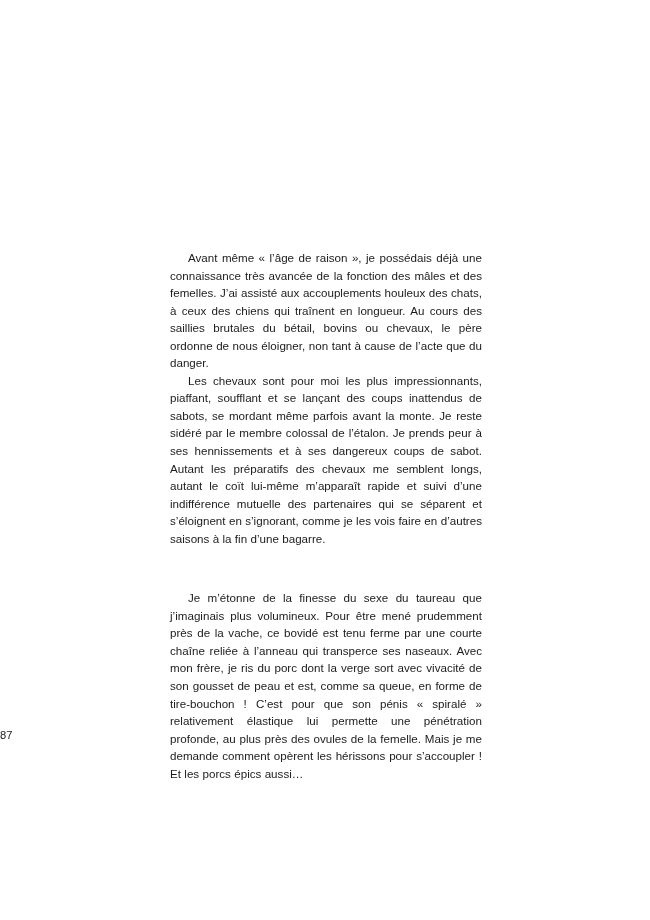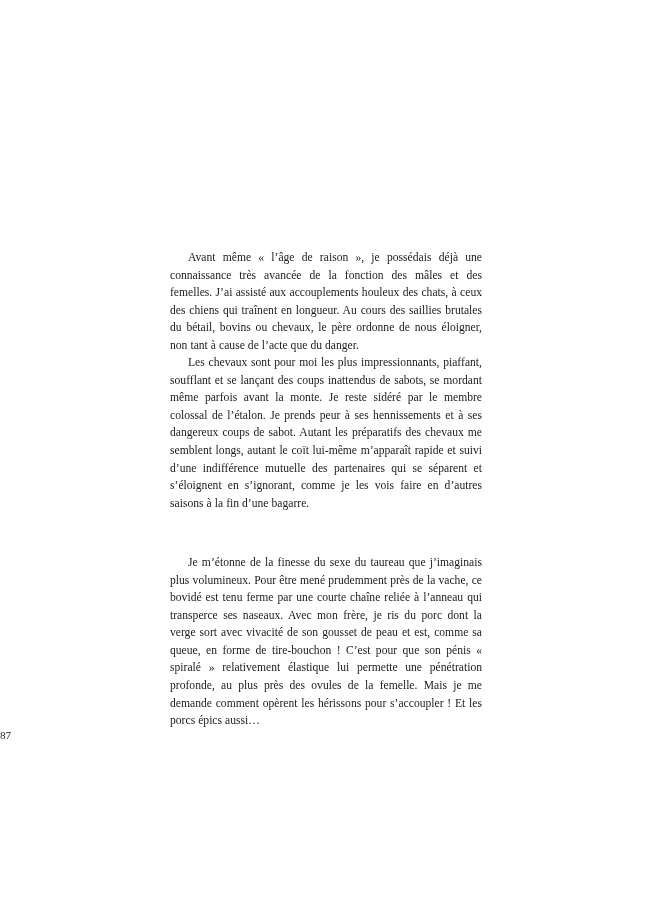--- a/index.html
+++ b/index.html
@@ -8,21 +8,21 @@
     padding: 0;
     background: #ffffff;
   }
   .page {
     position: relative;
     width: 650px;
     height: 920px;
     margin: 0 auto;
     background: #ffffff;
     overflow: hidden;
-    font-family: Liberation Serif, serif;
+    font-family: Liberation Sans, sans-serif;
     -webkit-font-smoothing: antialiased;
   }
   .text-block {
     position: absolute;
     left: 170px;
     top: 249px;
     width: 312px;
   }
   .para {
     margin: 0;

